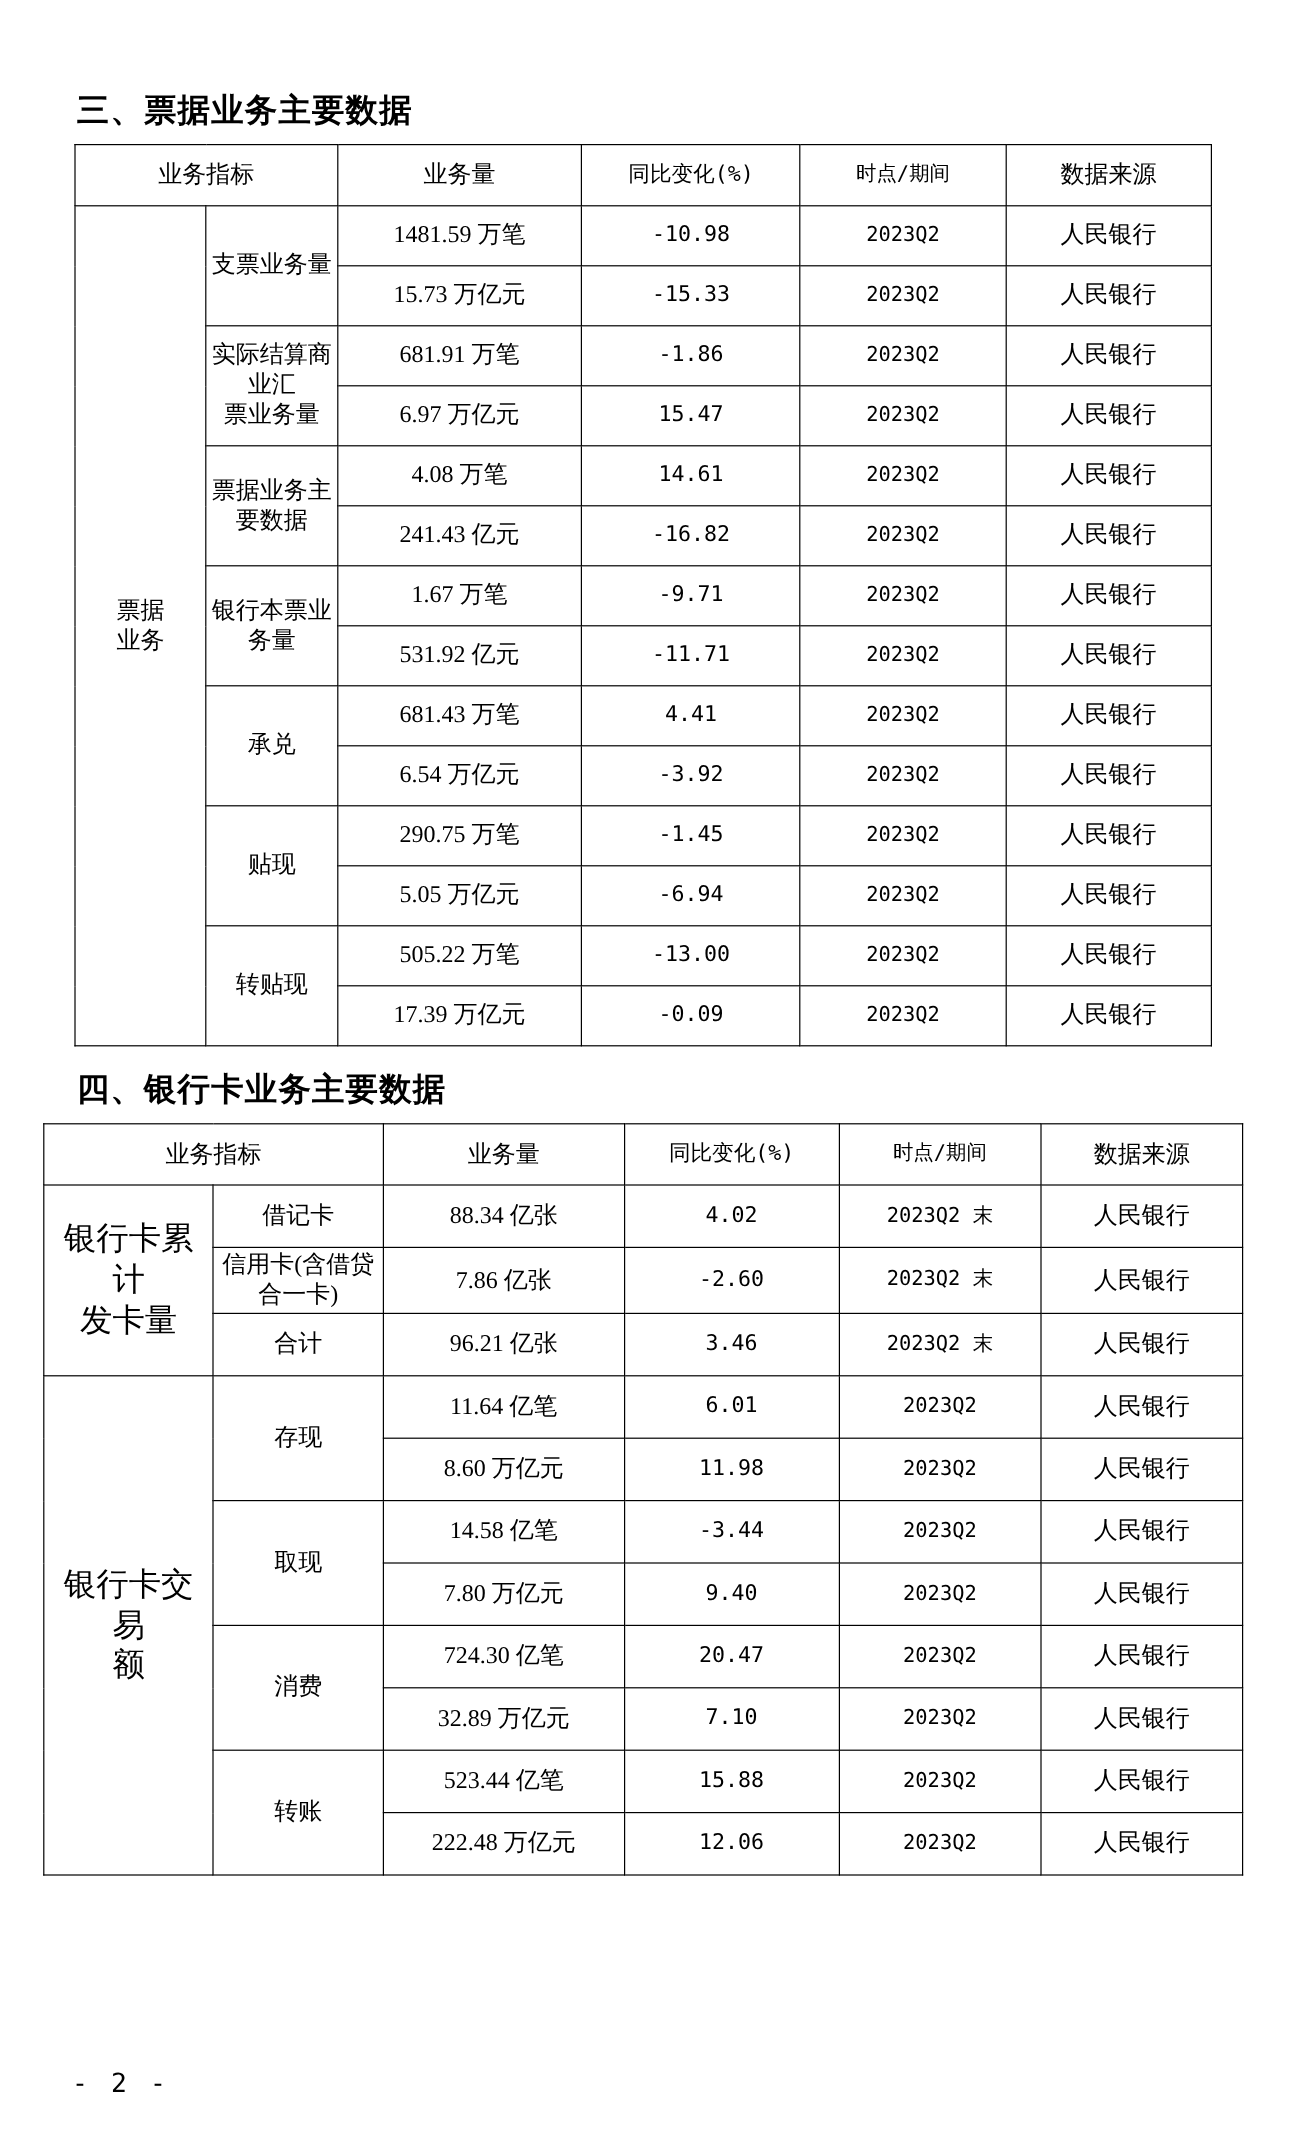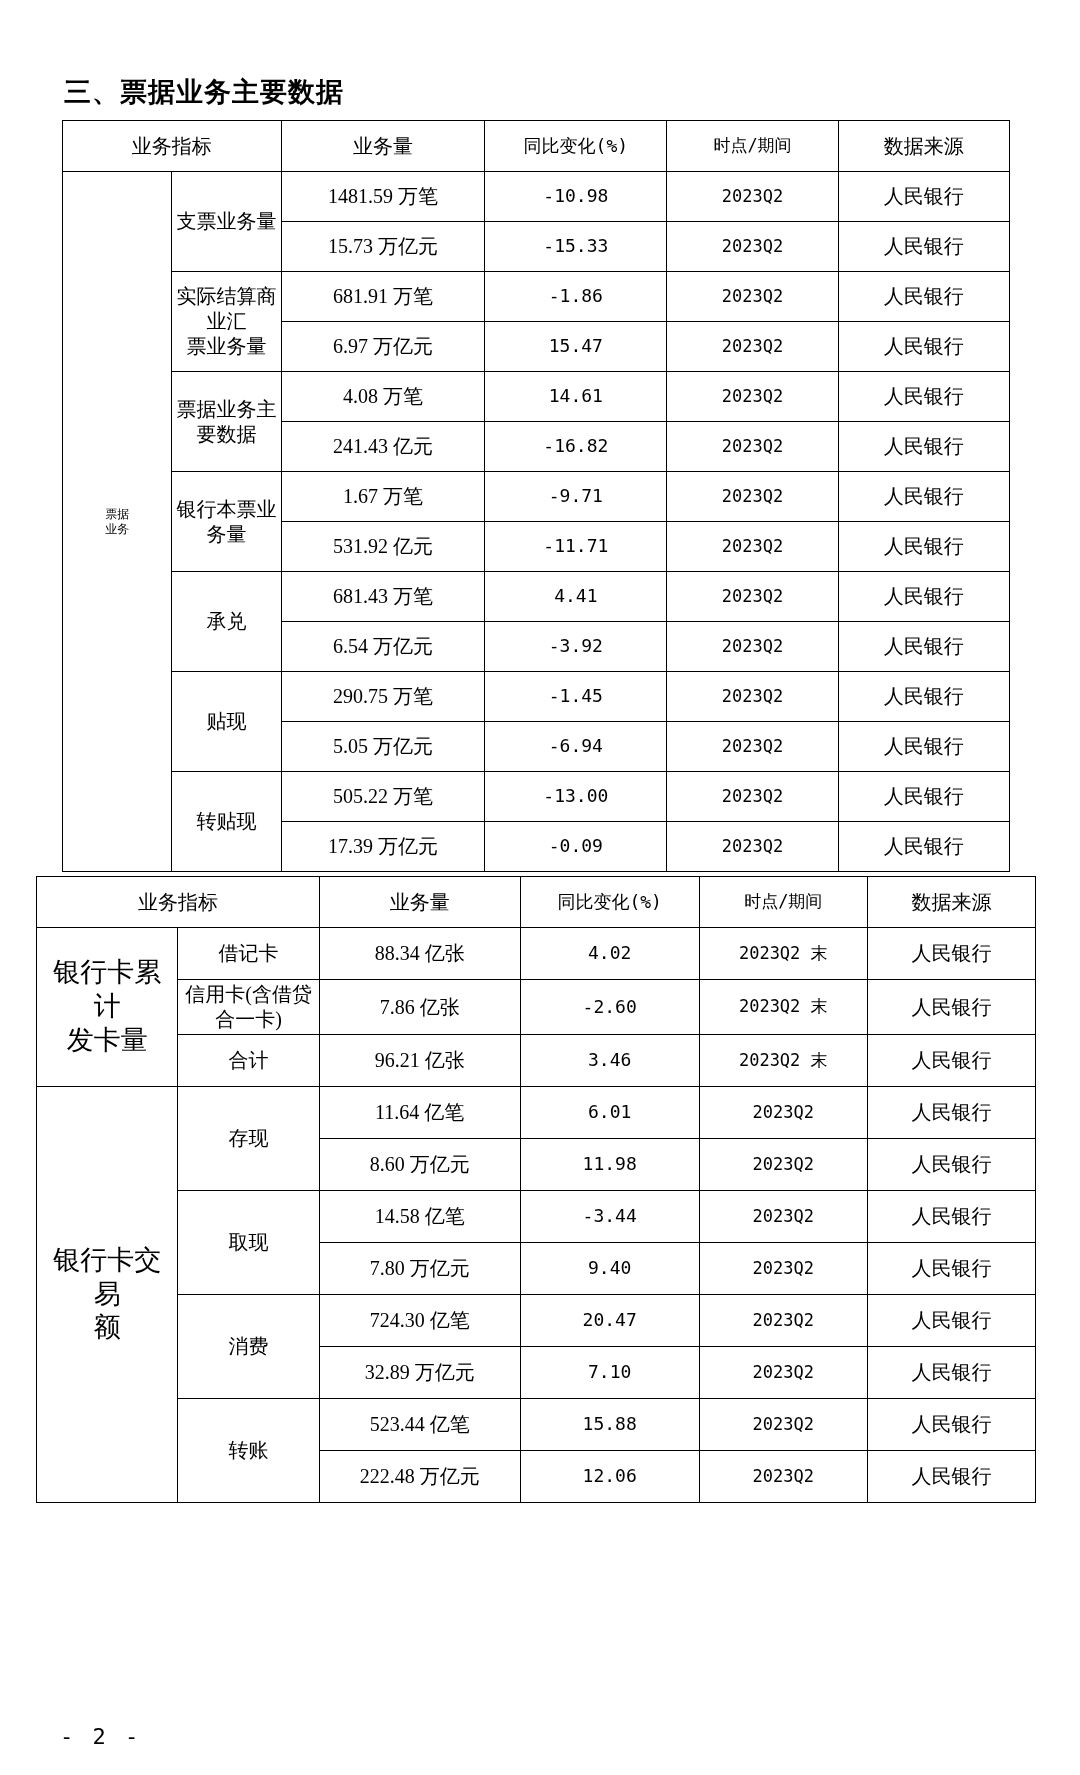--- a/index.html
+++ b/index.html
@@ -49,21 +49,21 @@
   #table-bills {
     width: 948px;
     margin-left: 2px;
   }
   #table-bills .hdr td {
     height: 46px;
     font-size: 20px;
   }
   #table-bills td.cat {
     width: 40px;
-    font-size: 12px;
+    font-size: 20px;
   }
   #table-bills td.item {
     width: 194px;
     font-size: 20px;
   }
   #table-bills td.val {
     width: 180px;
     font-size: 20px;
   }
   #table-bills td.chg {
@@ -250,20 +250,21 @@
       </tr>
       <tr>
         <td class="val">17.39 万亿元</td>
         <td class="chg">-0.09</td>
         <td class="period">2023Q2</td>
         <td class="src">人民银行</td>
       </tr>
     </tbody>
   </table>
 
+  <h2 class="section-title">四、银行卡业务主要数据</h2>
 
   <table id="table-cards">
     <tbody>
       <tr class="hdr">
         <td class="item" colspan="2">业务指标</td>
         <td class="val">业务量</td>
         <td class="chg">同比变化(%)</td>
         <td class="period">时点/期间</td>
         <td class="src">数据来源</td>
       </tr>

